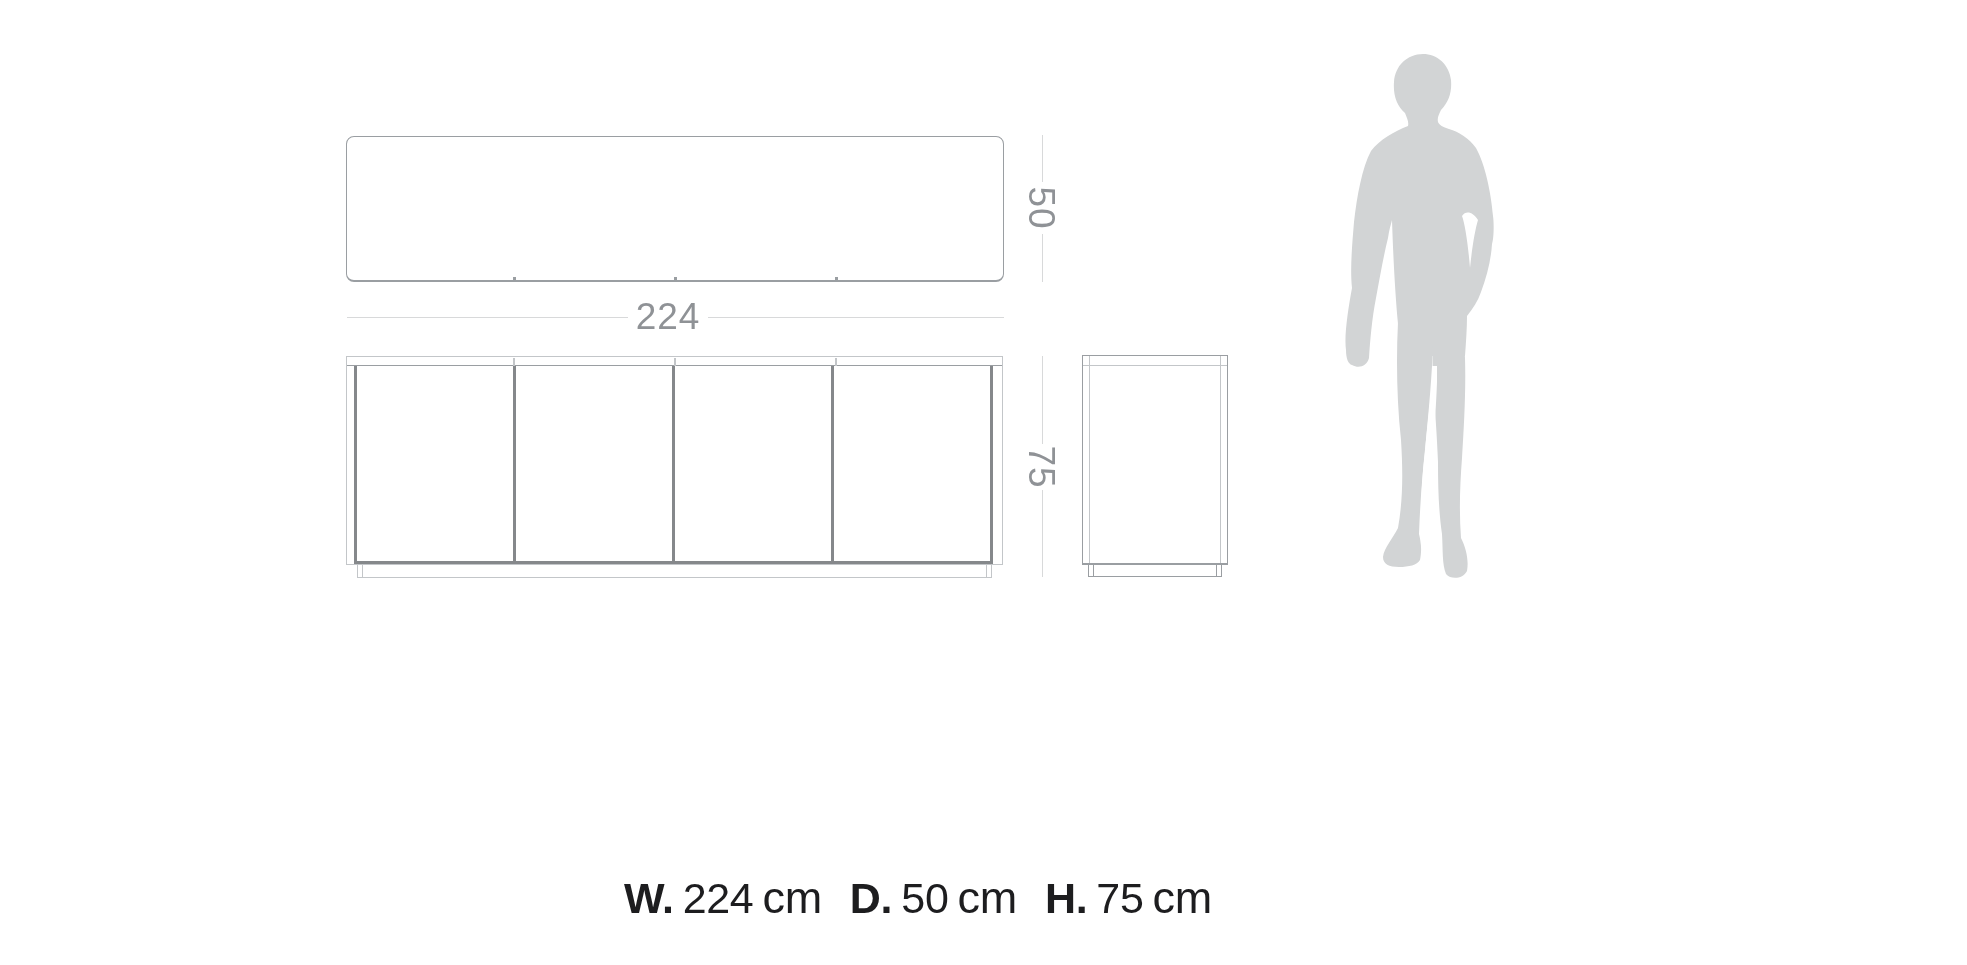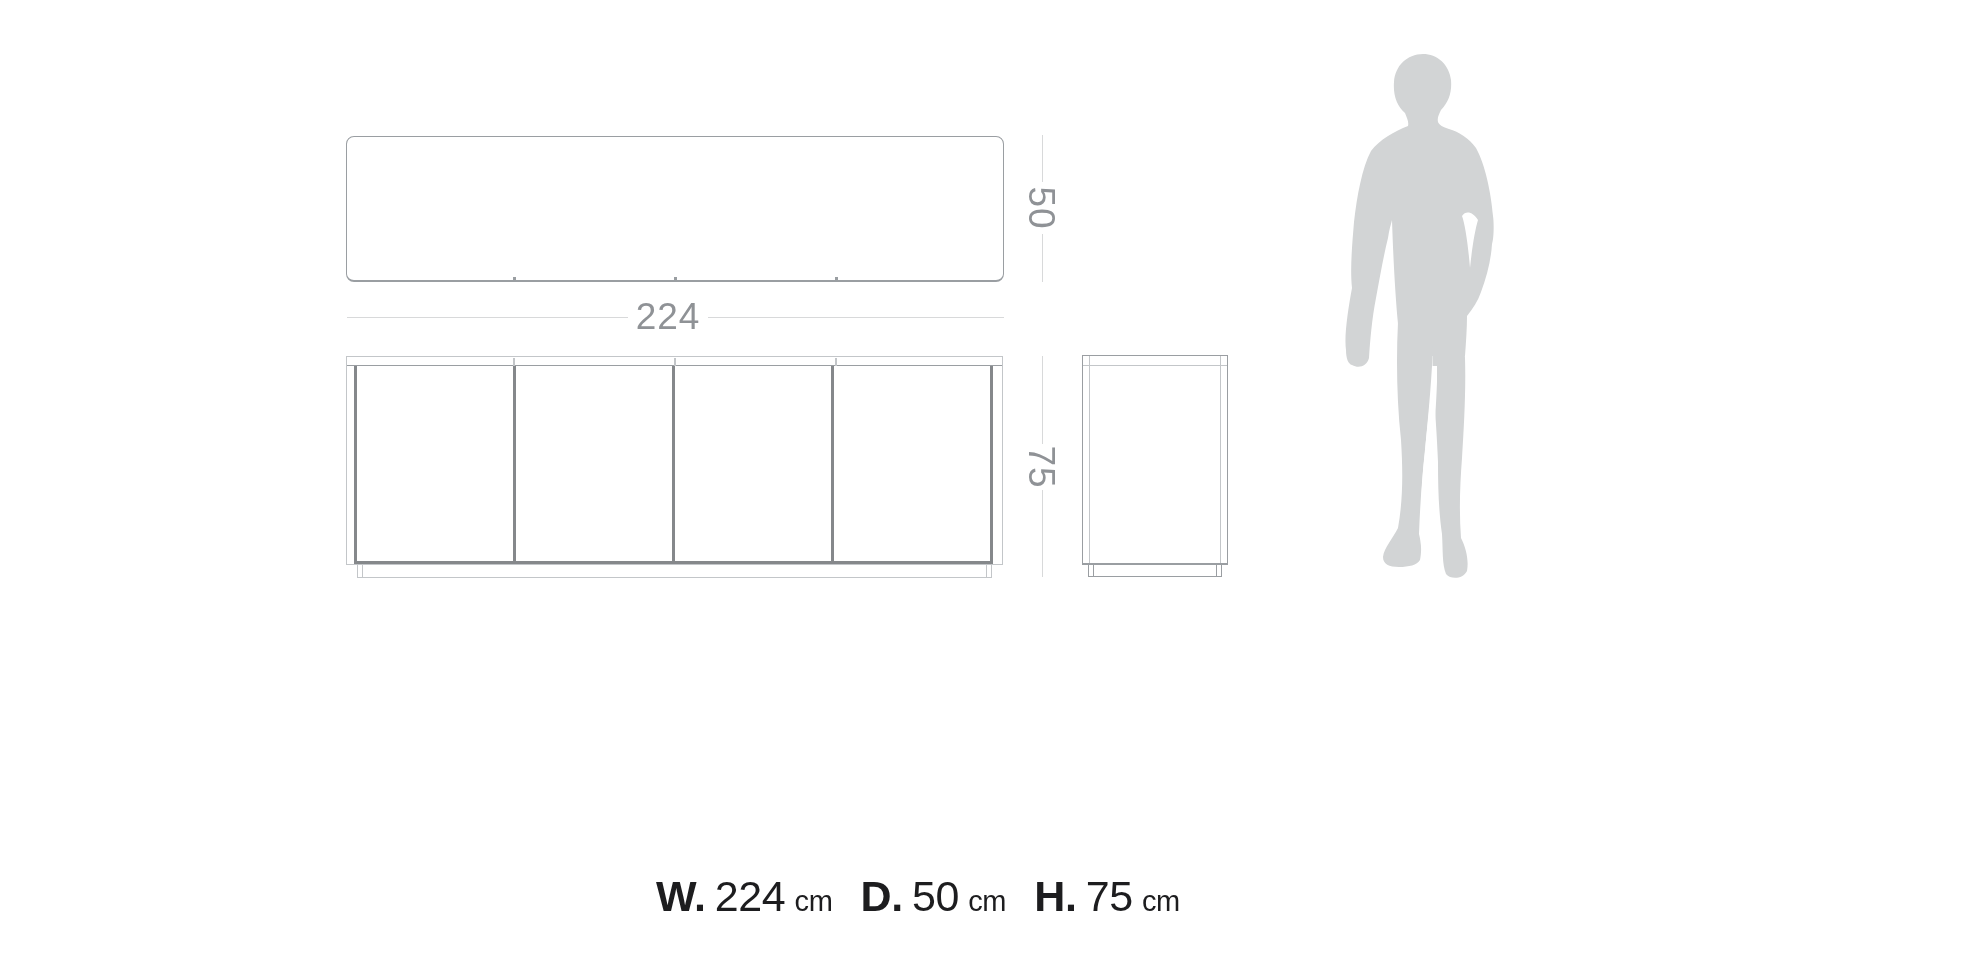--- a/index.html
+++ b/index.html
@@ -43,21 +43,21 @@
   
   .man{position:absolute;left:1337px;top:52px;}
 
   
   .caption{position:absolute;left:918px;top:872px;transform:translateX(-50%);
            display:flex;gap:28px;align-items:baseline;white-space:nowrap;
            color:var(--caption-text);font-size:43px;letter-spacing:-0.3px;}
   .cap-item{display:flex;gap:9px;align-items:baseline;}
   .cap-item b{font-weight:700;}
   .cap-item .val{font-weight:400;}
-  .cap-item .unit{font-weight:400;font-size:29px;}
+  .cap-item .unit{font-weight:400;font-size:45px;}
 </style>
 </head>
 <body>
 
 <div class="page">
 
   <div class="top-view">
     <i class="tv-tick" style="left:166px"></i>
     <i class="tv-tick" style="left:327px"></i>
     <i class="tv-tick" style="left:488px"></i>

